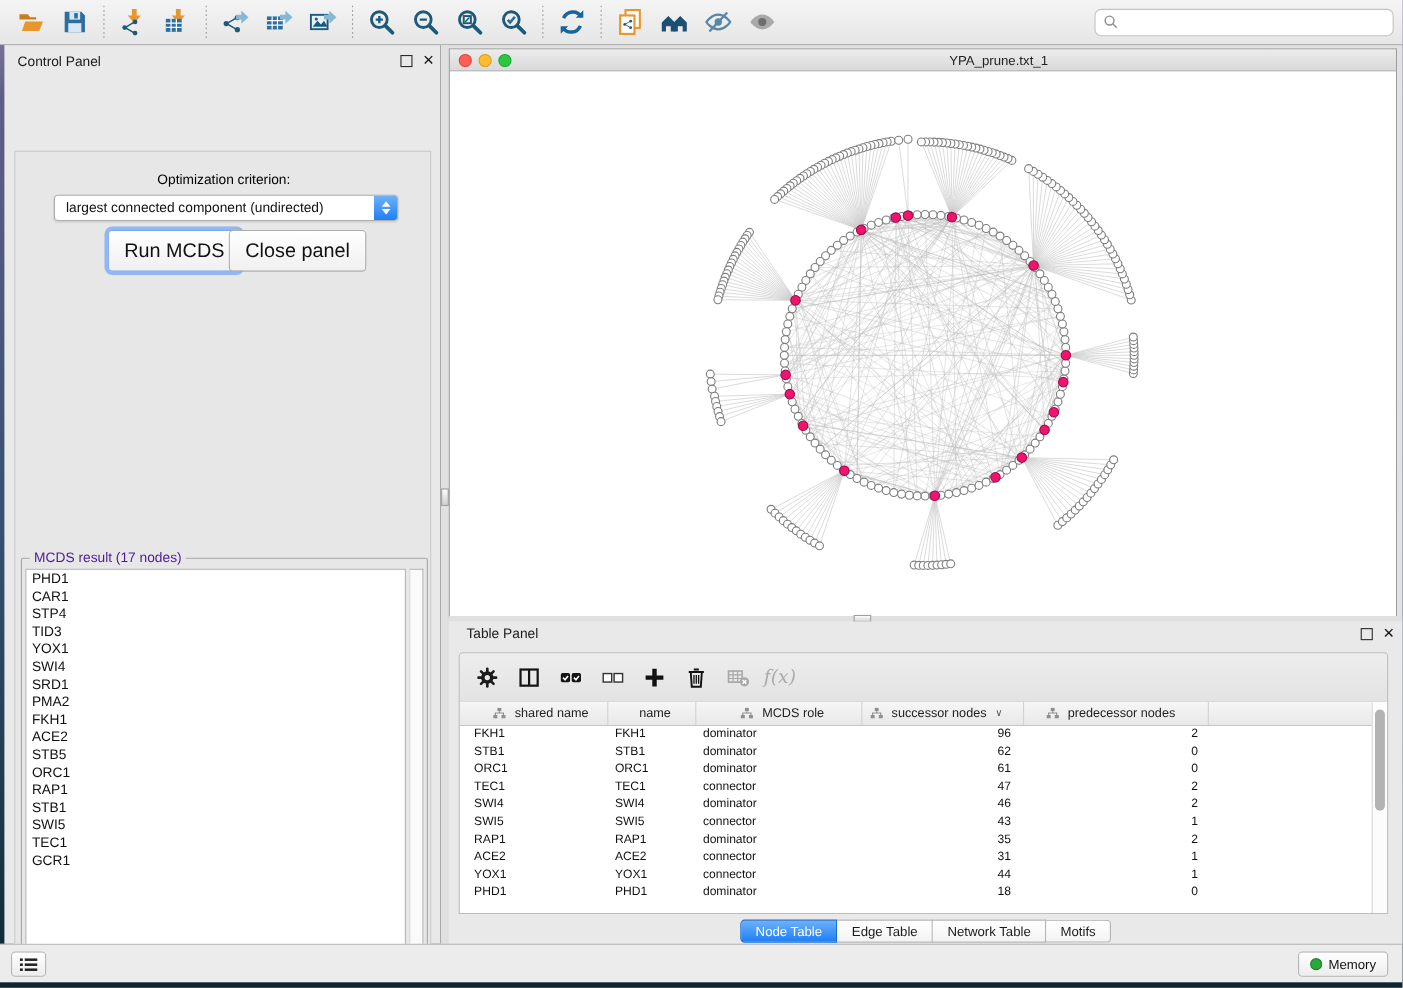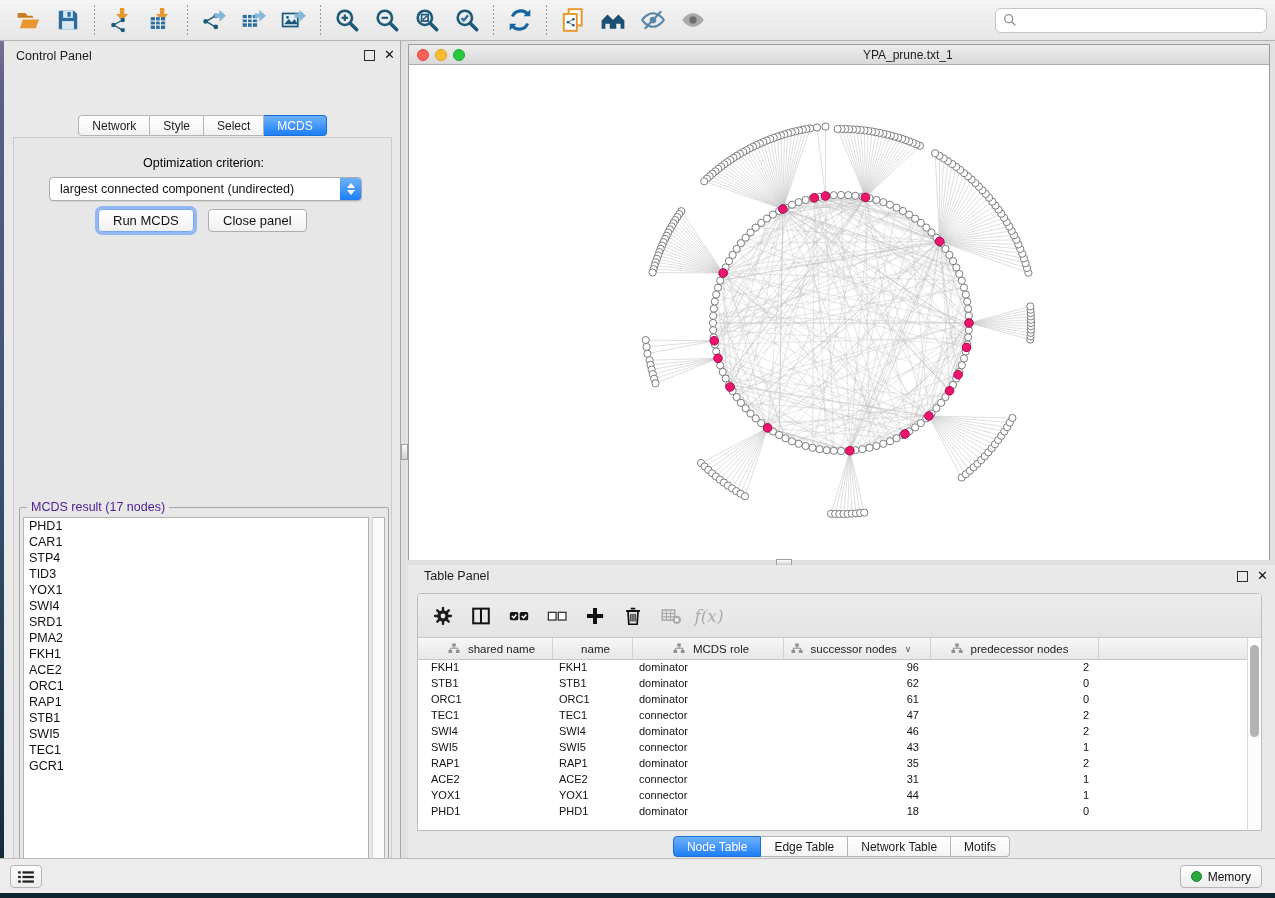--- a/index.html
+++ b/index.html
@@ -34,22 +34,22 @@
   #cp-tabs{left:0;top:74px;width:397px;text-align:center;}
   #cp-content{left:9px;top:96px;width:379px;height:748px;background:#e7e7e7;border:1px solid #cbcbcb;box-sizing:border-box;}
   #opt-label{left:0;top:18px;width:379px;text-align:center;font-size:12.5px;color:#000000;}
   #criterion{left:35px;top:39px;width:313px;height:24px;background:#fff;border:1px solid #adadad;border-radius:4px;
     box-sizing:border-box;display:flex;align-items:center;box-shadow:0 1px 1px rgba(0,0,0,.08);}
   #criterion .val{flex:1;font-size:12.5px;padding-left:10px;color:#111;white-space:nowrap;}
   #criterion .stepper{width:21px;height:22px;border-radius:0 3px 3px 0;background:linear-gradient(var(--accent-light),var(--accent));
     display:flex;flex-direction:column;align-items:center;justify-content:center;gap:2px;}
   .tri-up{width:0;height:0;border-left:4px solid transparent;border-right:4px solid transparent;border-bottom:5px solid #fff;}
   .tri-dn{width:0;height:0;border-left:4px solid transparent;border-right:4px solid transparent;border-top:5px solid #fff;}
-  .pushbtn{background:linear-gradient(#ffffff,#f0f0f0);border:1px solid #aeaeae;border-radius:4px;font-size:13px;
-    color:#111;height:23px;padding:0 14px;text-align:center;}
+  .pushbtn{background:linear-gradient(#ffffff,#f0f0f0);border:1px solid #aeaeae;border-radius:4px;font-size:18px;
+    color:#111;height:38px;padding:0 14px;text-align:center;}
   #run-btn{left:84px;top:71px;border-color:#7aa8ef;box-shadow:0 0 0 3px rgba(77,144,254,.55);}
   #close-btn{left:194px;top:71px;}
   #mcds-group{left:5px;top:369px;width:368px;height:371px;border:1px solid #a6a6a6;border-radius:2px;}
   #mcds-legend{position:absolute;top:-8px;left:7px;background:#e7e7e7;padding:0 4px;font-size:12.5px;color:#4c1d95;}
   #mcds-list{position:absolute;left:3px;top:9px;width:346px;height:353px;background:#fff;border:1px solid #b3b3b3;
     overflow:hidden;box-sizing:border-box;}
   #mcds-scroll{position:absolute;right:3px;top:9px;width:13px;height:353px;background:#fafafa;border:1px solid #b3b3b3;border-left:1px solid #d9d9d9;box-sizing:border-box;}
   .mcds-item{font-size:12.5px;color:#111;line-height:16px;padding-left:5px;}
   
   #main-bg{left:401px;top:41px;width:874px;height:817px;background:#e2e2e2;}
@@ -255,26 +255,20 @@
       <path d="M10 10l4 4" stroke="#8e8e8e" stroke-width="1.5"></path>
     </svg>
     <input type="text" placeholder="" style="">
   </div>
 </div>
 
 <div id="control-panel" class="abs">
   <div id="cp-title" class="abs panel-title">Control Panel</div>
   <div id="cp-float" class="abs float-btn"></div>
   <div id="cp-close" class="abs close-x">✕</div>
-  <div id="cp-tabs" class="abs"><span class="seg" id="cp-seg">
-        <button class="tab">Network</button>
-        <button class="tab">Style</button>
-        <button class="tab">Select</button>
-        <button class="tab sel">MCDS</button>
-      </span></div>
   <div id="cp-content" class="abs">
     <div id="opt-label" class="abs">Optimization criterion:</div>
     <div id="criterion" class="abs">
       <span class="val">largest connected component (undirected)</span>
       <span class="stepper">
           <span class="tri-up"></span>
           <span class="tri-dn"></span>
         </span>
     </div>
     <button id="run-btn" class="abs pushbtn">Run MCDS</button>
@@ -285,20 +279,21 @@
           <div class="mcds-item">PHD1</div>
           <div class="mcds-item">CAR1</div>
           <div class="mcds-item">STP4</div>
           <div class="mcds-item">TID3</div>
           <div class="mcds-item">YOX1</div>
           <div class="mcds-item">SWI4</div>
           <div class="mcds-item">SRD1</div>
           <div class="mcds-item">PMA2</div>
           <div class="mcds-item">FKH1</div>
           <div class="mcds-item">ACE2</div>
+          <div class="mcds-item">STB5</div>
           <div class="mcds-item">ORC1</div>
           <div class="mcds-item">RAP1</div>
           <div class="mcds-item">STB1</div>
           <div class="mcds-item">SWI5</div>
           <div class="mcds-item">TEC1</div>
           <div class="mcds-item">GCR1</div>
         </div>
       <div id="mcds-scroll"></div>
     </div>
   </div>

